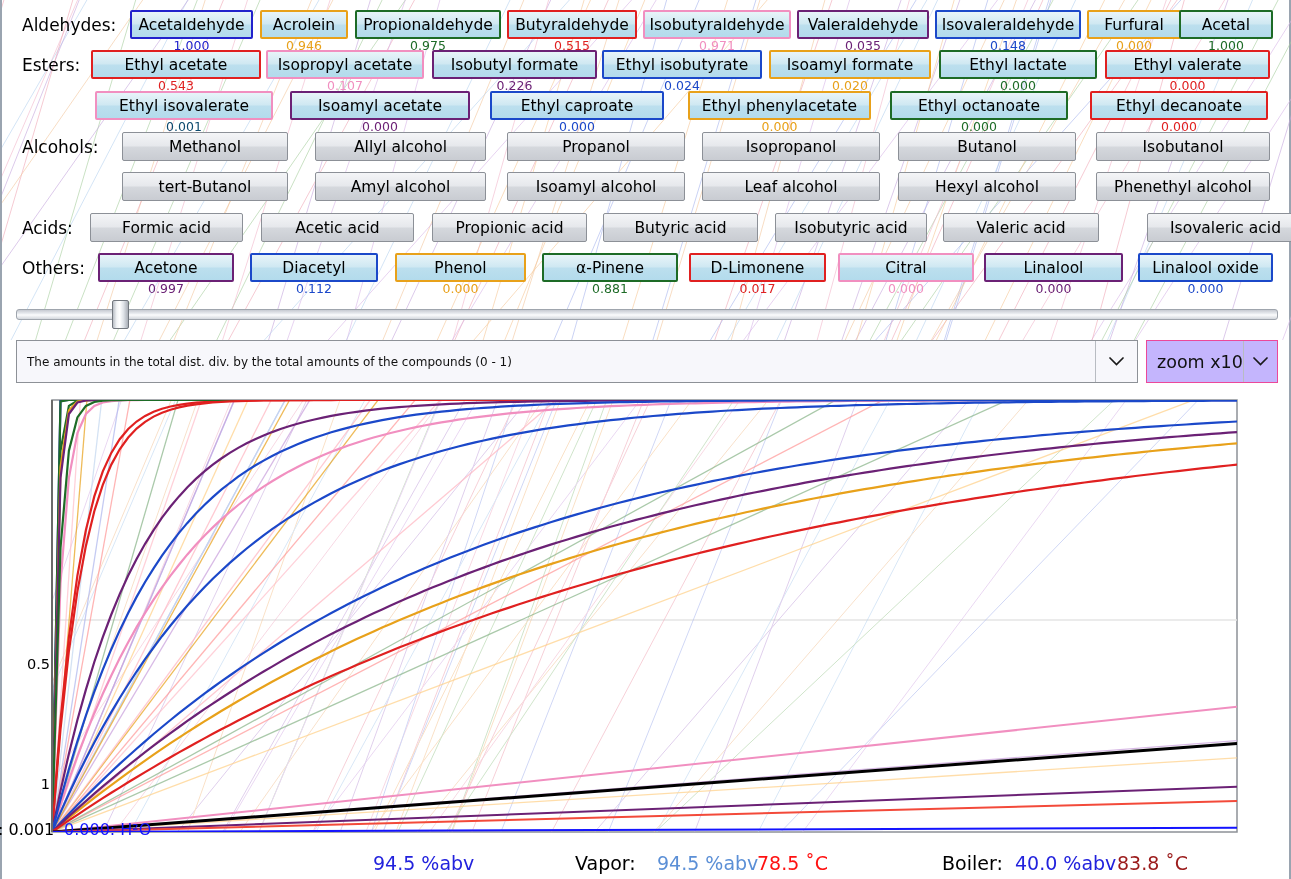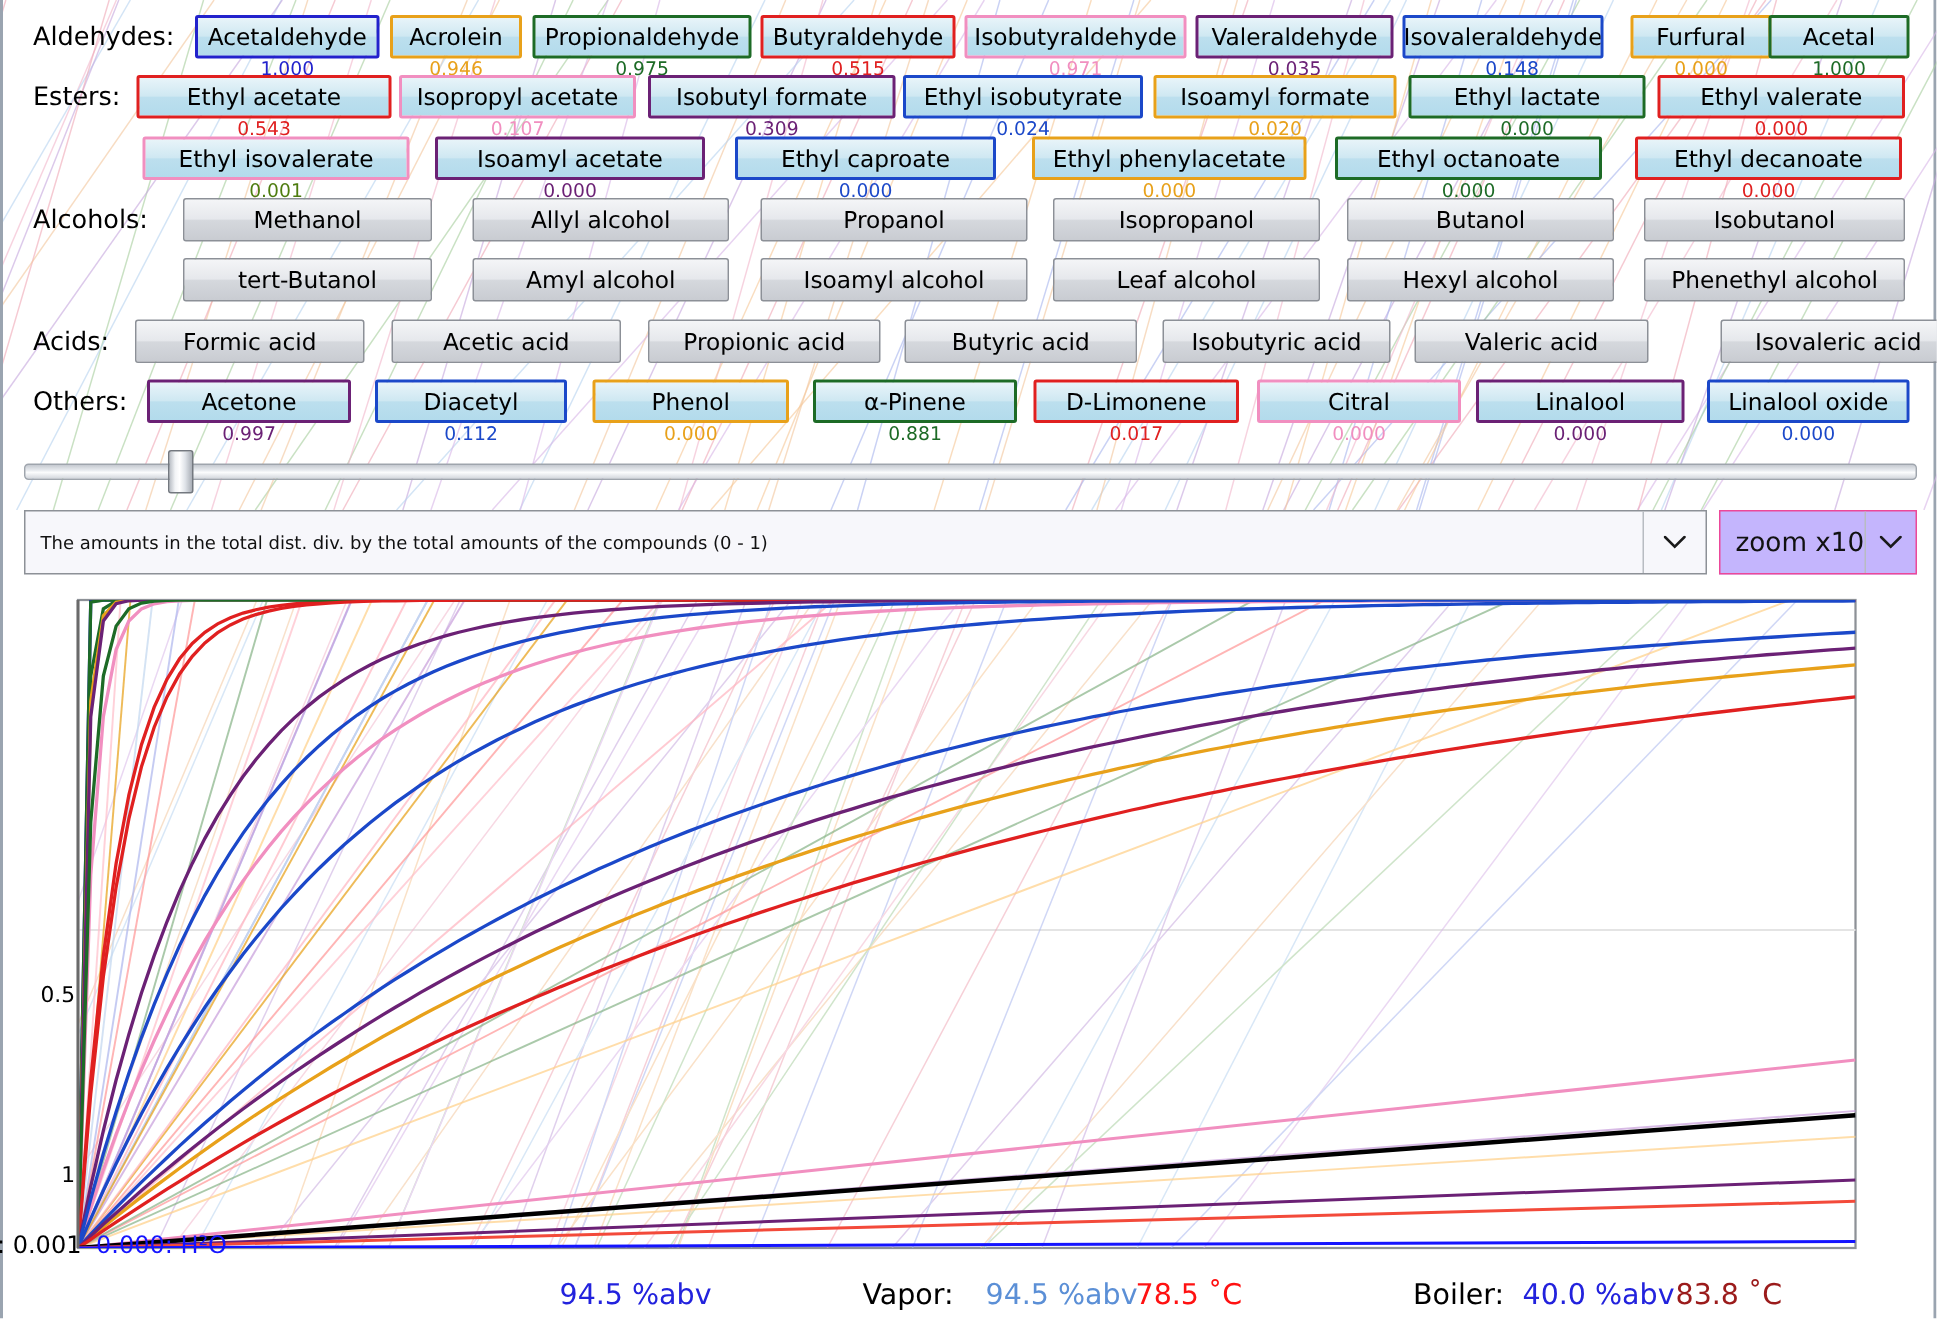--- a/index.html
+++ b/index.html
@@ -211,21 +211,21 @@
       </div>
       <div class="val" style="left: 505px; width: 130px; top: 40px; color: rgb(224, 32, 32);">0.515</div>
       <div class="btn on" style="left: 641px; top: 10px; width: 148px; border-color: rgb(241, 143, 192);">
         <span>Isobutyraldehyde</span>
       </div>
       <div class="val" style="left: 641px; width: 148px; top: 40px; color: rgb(241, 143, 192);">0.971</div>
       <div class="btn on" style="left: 795px; top: 10px; width: 132px; border-color: rgb(107, 33, 117);">
         <span>Valeraldehyde</span>
       </div>
       <div class="val" style="left: 795px; width: 132px; top: 40px; color: rgb(107, 33, 117);">0.035</div>
-      <div class="btn on" style="left: 933px; top: 10px; width: 134px; border-color: rgb(27, 72, 201);">
+      <div class="btn on" style="left: 933px; top: 10px; width: 146px; border-color: rgb(27, 72, 201);">
         <span>Isovaleraldehyde</span>
       </div>
       <div class="val" style="left: 933px; width: 146px; top: 40px; color: rgb(27, 72, 201);">0.148</div>
       <div class="btn on" style="left: 1085px; top: 10px; width: 94px; border-color: rgb(232, 161, 26);">
         <span>Furfural</span>
       </div>
       <div class="val" style="left: 1085px; width: 94px; top: 40px; color: rgb(232, 161, 26);">0.000</div>
       <div class="btn on" style="left: 1177px; top: 10px; width: 94px; border-color: rgb(29, 107, 38);">
         <span>Acetal</span>
       </div>
@@ -234,41 +234,41 @@
         <span>Ethyl acetate</span>
       </div>
       <div class="val" style="left: 89px; width: 170px; top: 80px; color: rgb(224, 32, 32);">0.543</div>
       <div class="btn on" style="left: 264px; top: 50px; width: 158px; border-color: rgb(241, 143, 192);">
         <span>Isopropyl acetate</span>
       </div>
       <div class="val" style="left: 264px; width: 158px; top: 80px; color: rgb(241, 143, 192);">0.107</div>
       <div class="btn on" style="left: 430px; top: 50px; width: 165px; border-color: rgb(107, 33, 117);">
         <span>Isobutyl formate</span>
       </div>
-      <div class="val" style="left: 430px; width: 165px; top: 80px; color: rgb(107, 33, 117);">0.309</div>
+      <div class="val" style="left: 430px; width: 165px; top: 80px; color: rgb(107, 33, 117);">0.226</div>
       <div class="btn on" style="left: 600px; top: 50px; width: 160px; border-color: rgb(27, 72, 201);">
         <span>Ethyl isobutyrate</span>
       </div>
       <div class="val" style="left: 600px; width: 160px; top: 80px; color: rgb(27, 72, 201);">0.024</div>
       <div class="btn on" style="left: 767px; top: 50px; width: 162px; border-color: rgb(232, 161, 26);">
         <span>Isoamyl formate</span>
       </div>
       <div class="val" style="left: 767px; width: 162px; top: 80px; color: rgb(232, 161, 26);">0.020</div>
       <div class="btn on" style="left: 937px; top: 50px; width: 158px; border-color: rgb(29, 107, 38);">
         <span>Ethyl lactate</span>
       </div>
       <div class="val" style="left: 937px; width: 158px; top: 80px; color: rgb(29, 107, 38);">0.000</div>
       <div class="btn on" style="left: 1103px; top: 50px; width: 165px; border-color: rgb(224, 32, 32);">
         <span>Ethyl valerate</span>
       </div>
       <div class="val" style="left: 1103px; width: 165px; top: 80px; color: rgb(224, 32, 32);">0.000</div>
       <div class="btn on" style="left: 93px; top: 91px; width: 178px; border-color: rgb(241, 143, 192);">
         <span>Ethyl isovalerate</span>
       </div>
-      <div class="val" style="left: 93px; width: 178px; top: 121px; color: #4d7c0f;">0.001</div>
+      <div class="val" style="left: 93px; width: 178px; top: 121px; color: #0c4a6e;">0.001</div>
       <div class="btn on" style="left: 288px; top: 91px; width: 180px; border-color: rgb(107, 33, 117);">
         <span>Isoamyl acetate</span>
       </div>
       <div class="val" style="left: 288px; width: 180px; top: 121px; color: rgb(107, 33, 117);">0.000</div>
       <div class="btn on" style="left: 488px; top: 91px; width: 174px; border-color: rgb(27, 72, 201);">
         <span>Ethyl caproate</span>
       </div>
       <div class="val" style="left: 488px; width: 174px; top: 121px; color: rgb(27, 72, 201);">0.000</div>
       <div class="btn on" style="left: 686px; top: 91px; width: 183px; border-color: rgb(232, 161, 26);">
         <span>Ethyl phenylacetate</span>

